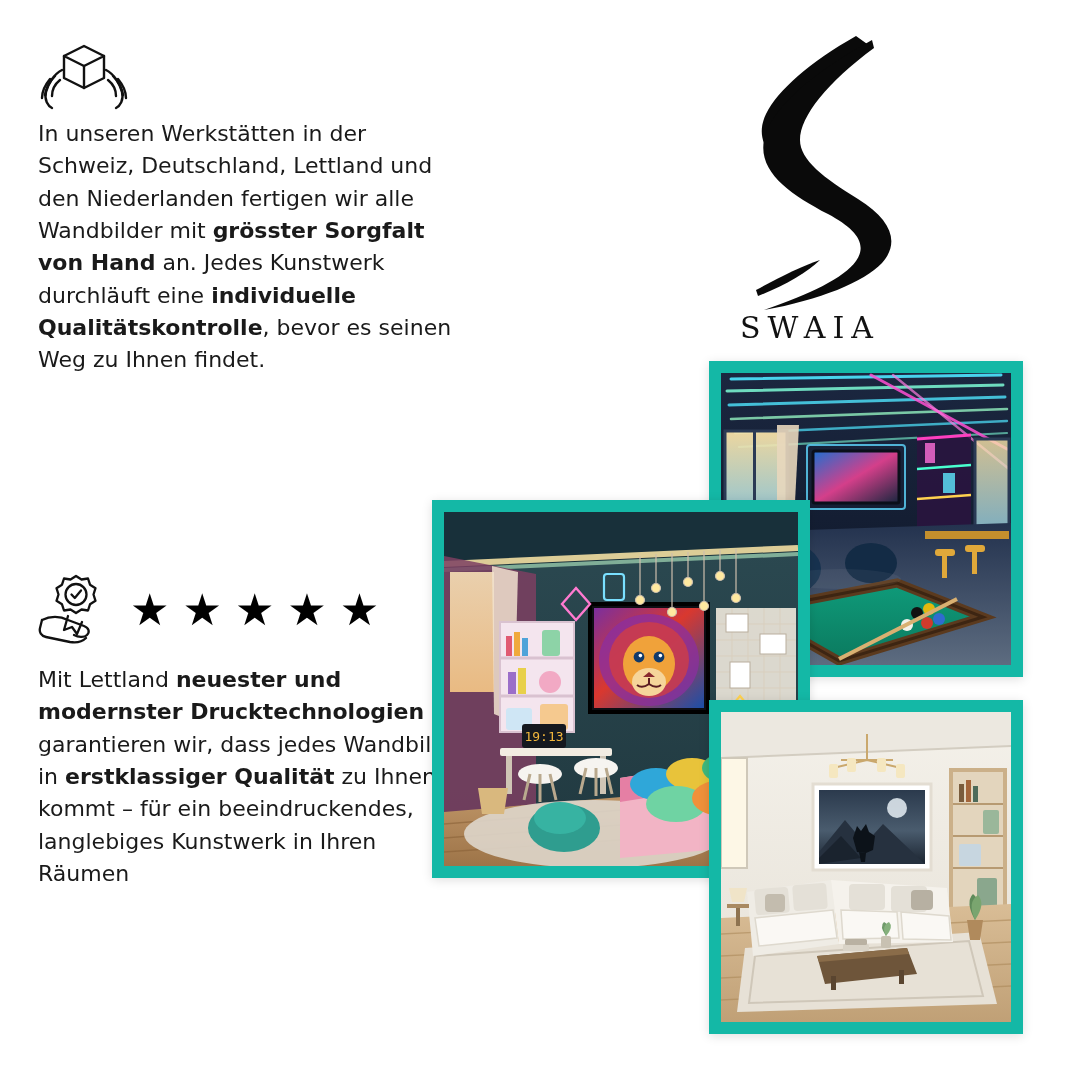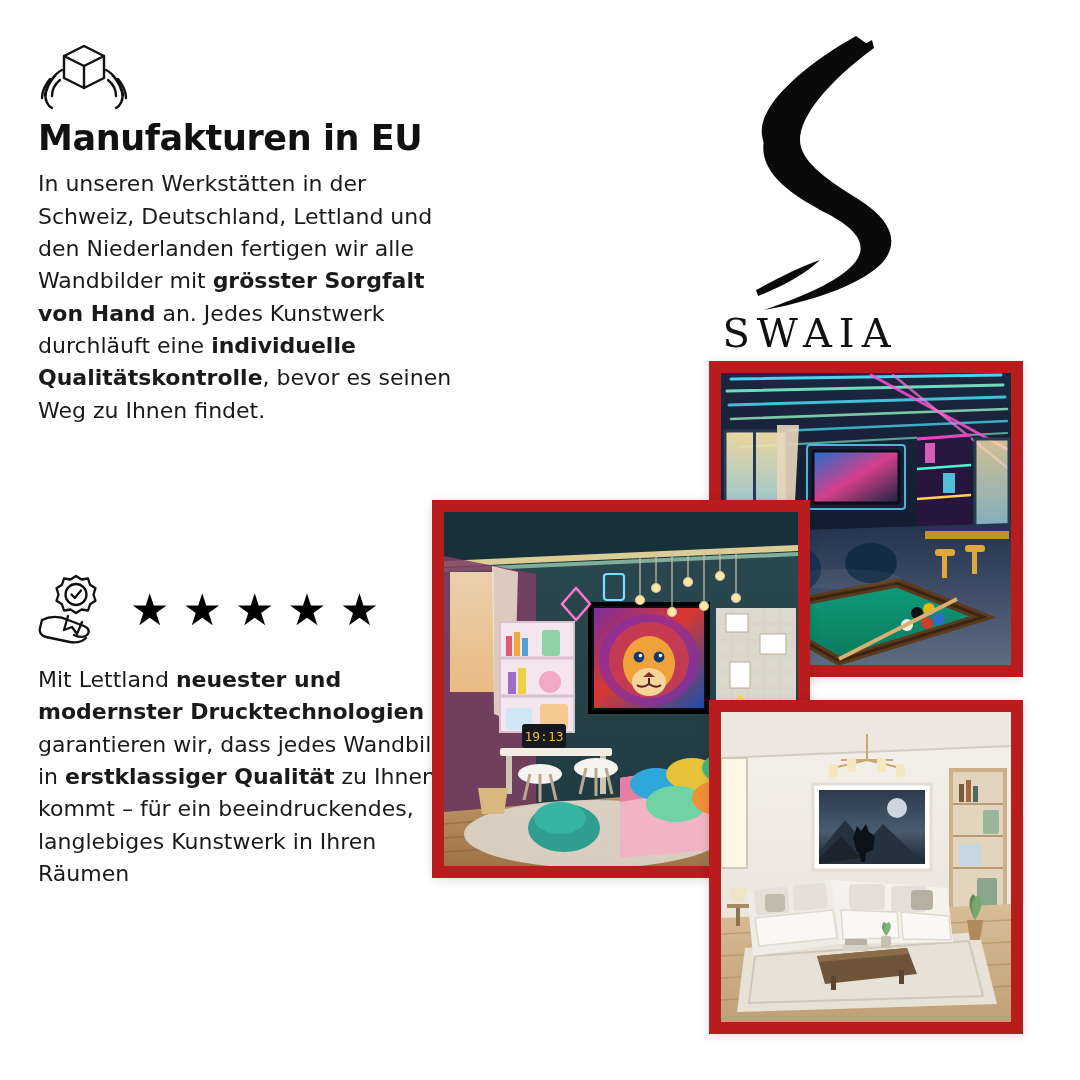--- a/index.html
+++ b/index.html
@@ -72,28 +72,28 @@
     width: 300px;
     height: 320px;
   }
   .logo-word {
     position: absolute;
     left: 0;
     top: 282px;
     width: 300px;
     text-align: center;
     font-family: "DejaVu Serif", serif;
-    font-size: 40px;
+    font-size: 30px;
     letter-spacing: 7px;
     color: #111111;
   }
 
   .photo {
     position: absolute;
-    background: #b91c1c;
+    background: #14b8a6;
     padding: 12px;
     box-shadow: 0 2px 10px rgba(0,0,0,0.13);
     overflow: hidden;
   }
   .photo .img {
     width: 100%;
     height: 100%;
     overflow: hidden;
     position: relative;
   }
@@ -129,21 +129,20 @@
         <path d="M17,36 C12,41 8,48 7,55"></path>
         <path d="M12,39 C7,45 4,52 4,58"></path>
 
         <path d="M68,30 C76,34 82,44 84,52 C86,60 82,66 78,68"></path>
         <path d="M70,40 C75,44 78,50 78,56"></path>
         <path d="M75,36 C80,41 84,48 85,55"></path>
         <path d="M80,39 C85,45 88,52 88,58"></path>
       </svg>
     </div>
 
-    <h2 class="heading">Manufakturen in EU</h2>
 
     <p class="body-text">
       <span>In unseren Werkstätten in der Schweiz, Deutschland, Lettland und den Niederlanden fertigen wir alle Wandbilder mit </span><b>grösster Sorgfalt von Hand</b><span> an. Jedes Kunstwerk durchläuft eine </span><b>individuelle Qualitätskontrolle</b><span>, bevor es seinen Weg zu Ihnen findet.</span>
     </p>
   </div>
 
   <div class="block2">
 
     <div class="rating-row">
       <div>

